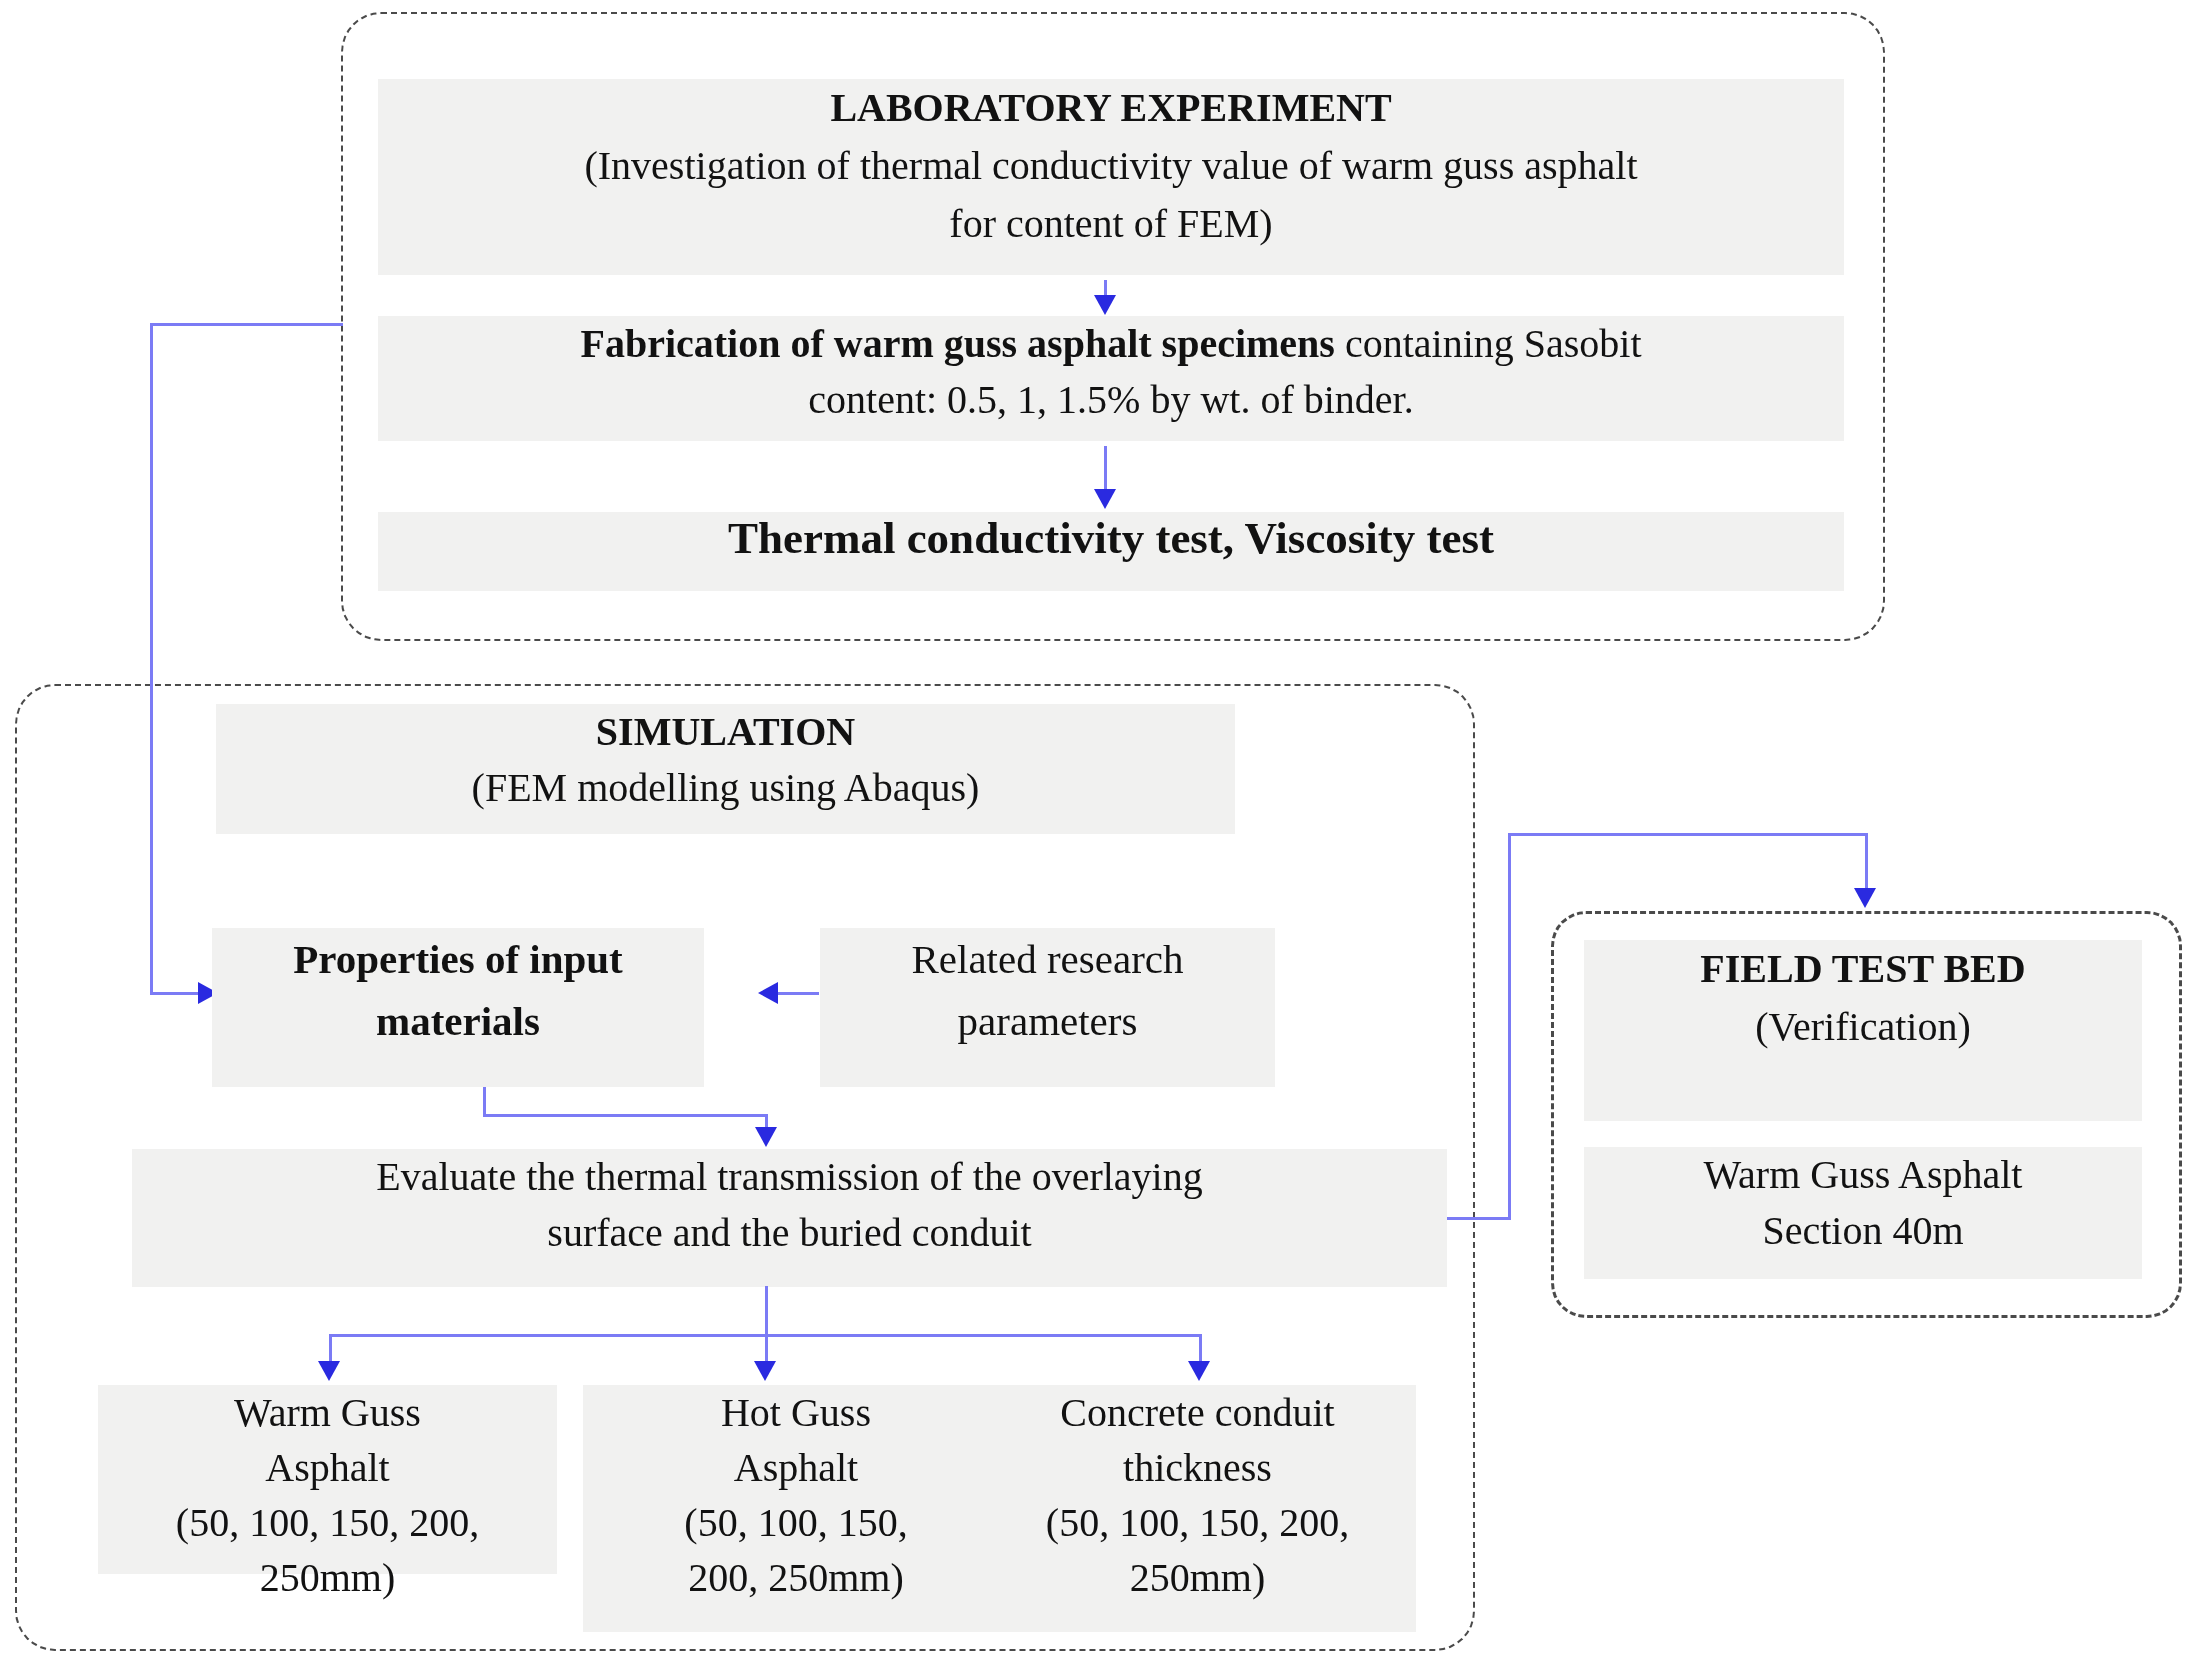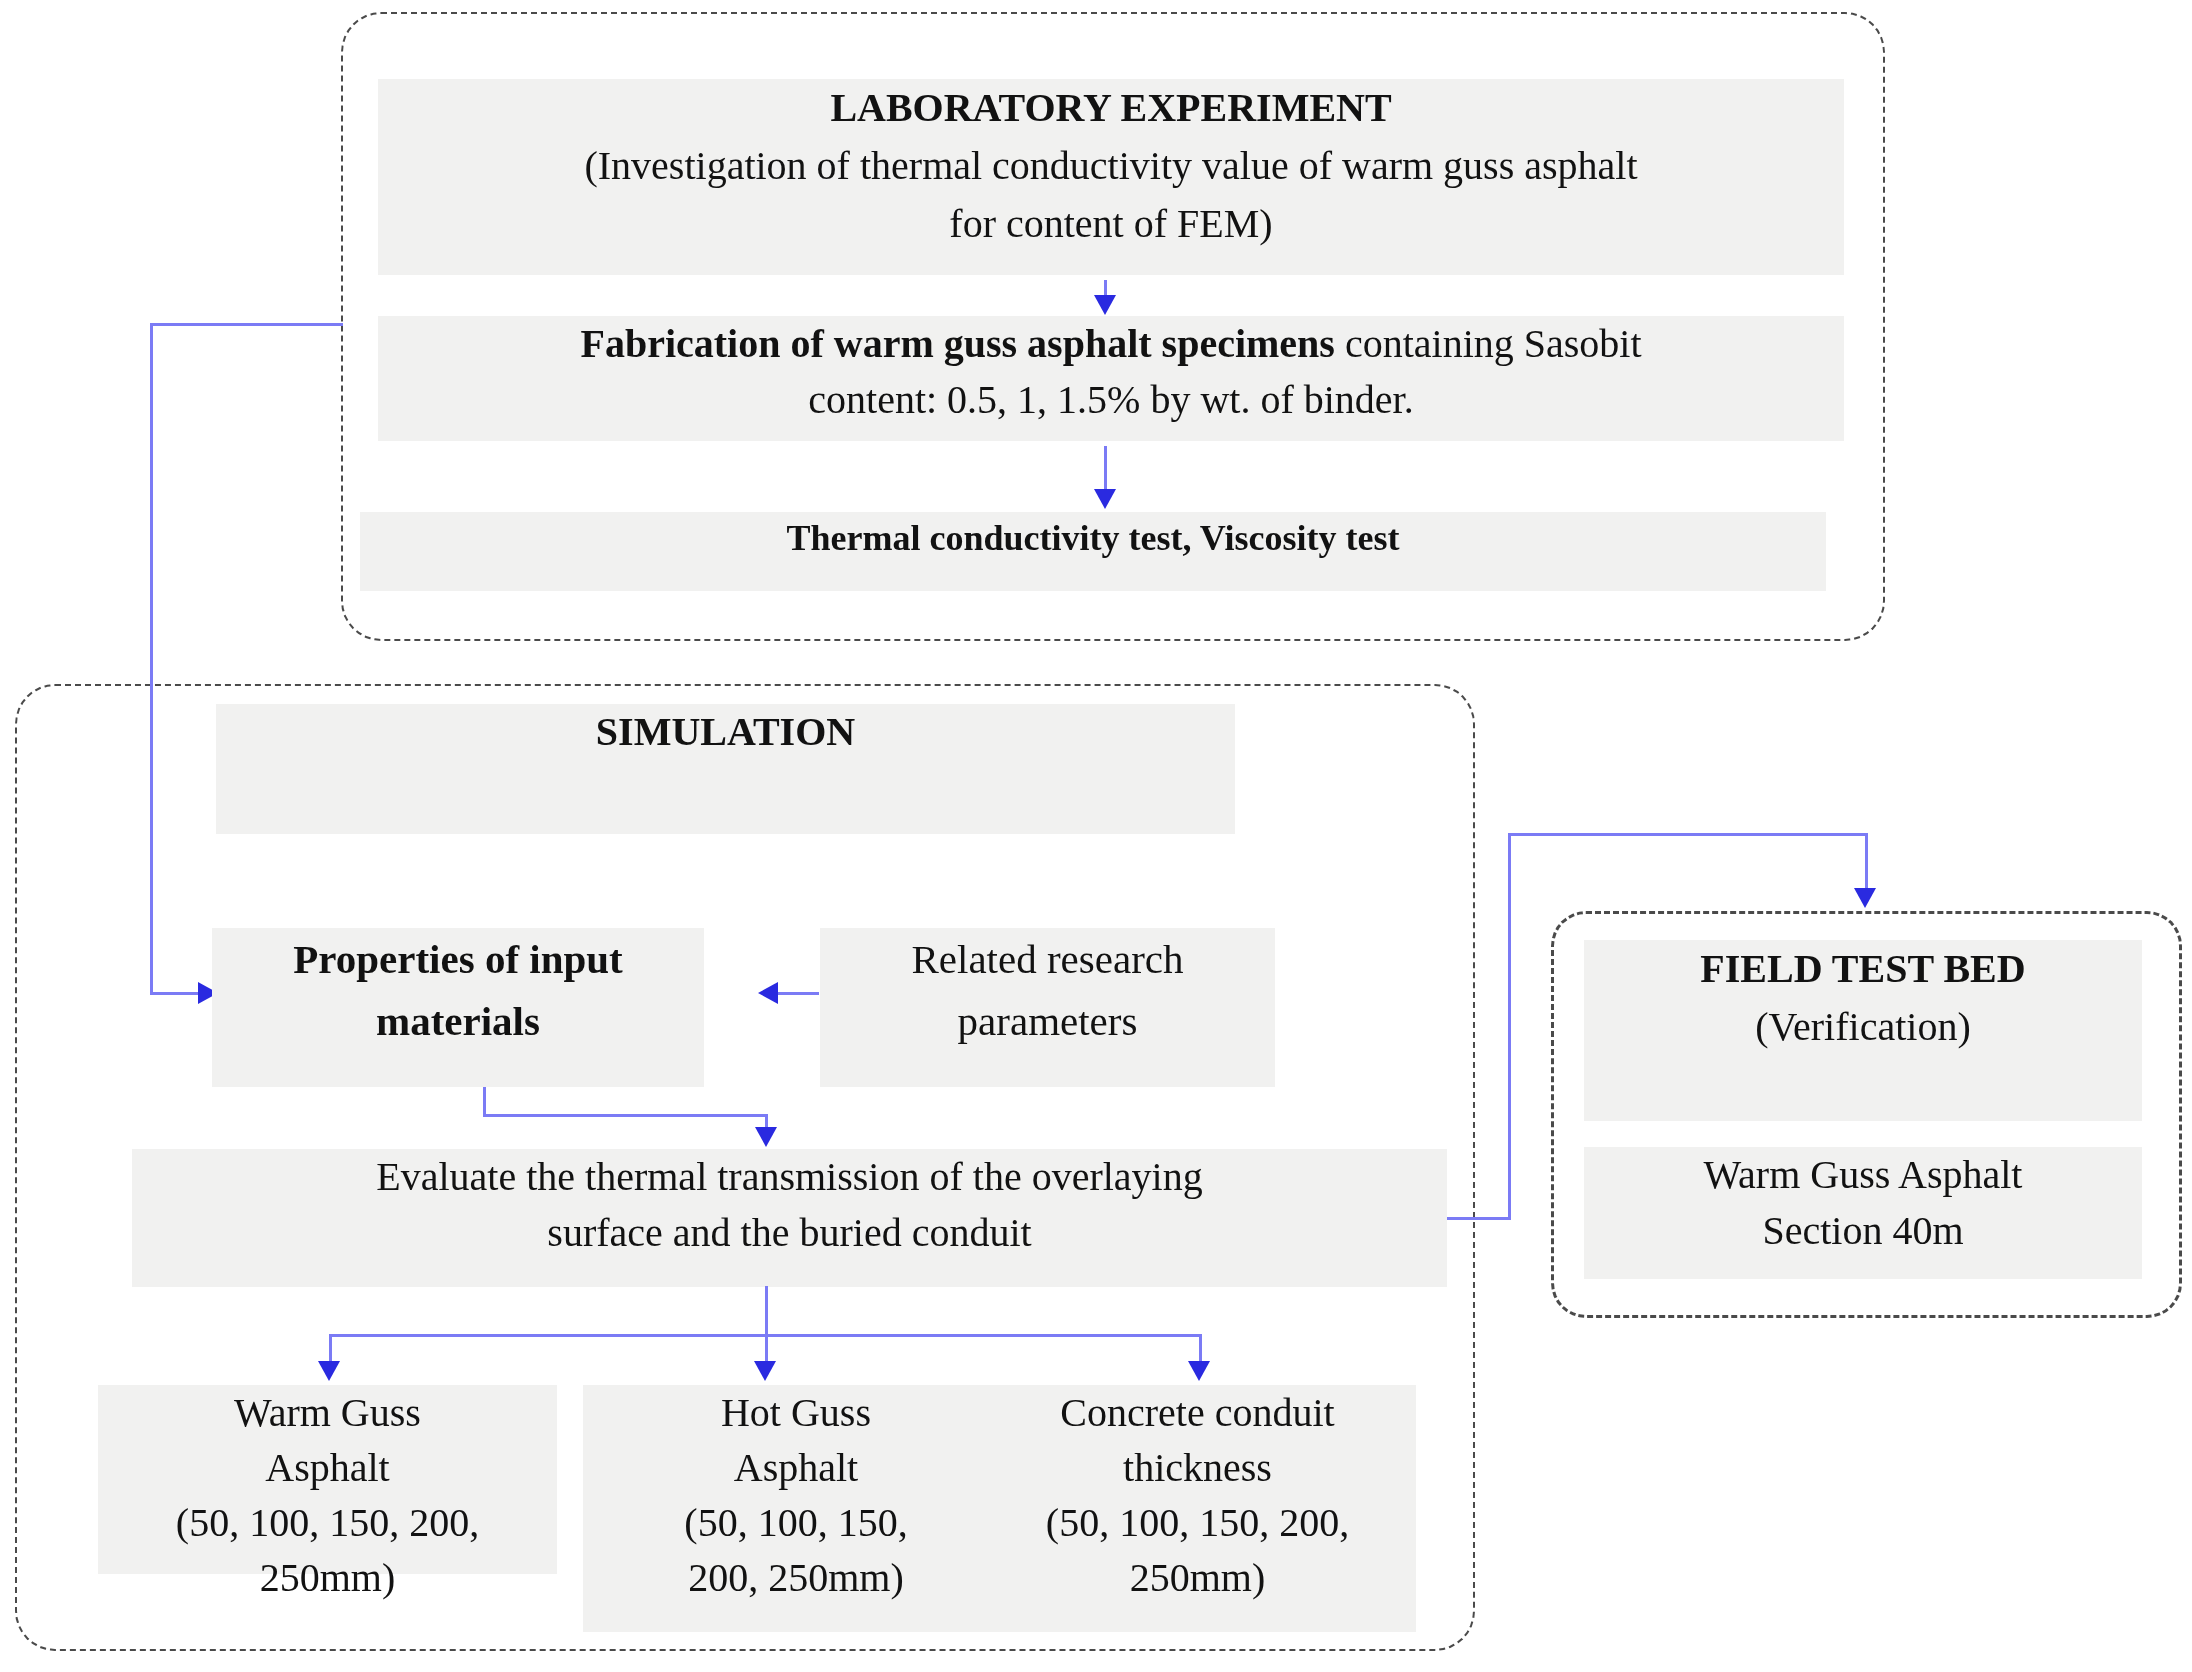--- a/index.html
+++ b/index.html
@@ -38,21 +38,21 @@
   .seg{position:absolute;background:var(--arrow-line);}
   .head{position:absolute;width:0;height:0;}
   .head-down{border-left:11.5px solid transparent;border-right:11.5px solid transparent;border-top:20px solid var(--arrow-head);}
   .head-right{border-top:11.5px solid transparent;border-bottom:11.5px solid transparent;border-left:20px solid var(--arrow-head);}
   .head-left{border-top:11.5px solid transparent;border-bottom:11.5px solid transparent;border-right:20px solid var(--arrow-head);}
 
   
   #lab-container{left:341px;top:11.5px;width:1540px;height:625px;}
   #lab-title-box{left:378px;top:79px;width:1466px;height:196px;font-size:40px;line-height:58px;}
   #lab-fab-box{left:378px;top:316px;width:1466px;height:125px;font-size:40px;line-height:56px;}
-  #lab-test-box{left:360px;top:512px;width:1466px;height:79px;font-size:36px;line-height:53px;}
+  #lab-test-box{left:378px;top:512px;width:1466px;height:79px;font-size:45px;line-height:53px;}
 
   
   #sim-container{left:15px;top:684px;width:1456px;height:963px;}
   #sim-title-box{left:216px;top:704px;width:1019px;height:130px;font-size:40px;line-height:56px;}
   #properties-box{left:212px;top:928px;width:492px;height:159px;font-size:41px;line-height:62px;}
   #related-box{left:820px;top:928px;width:455px;height:159px;font-size:41px;line-height:62px;}
   #evaluate-box{left:132px;top:1149px;width:1315px;height:138px;font-size:40px;line-height:56px;}
   #warm-box{left:98px;top:1385px;width:459px;height:189px;font-size:40px;line-height:55px;}
   #hot-box{left:583px;top:1385px;width:374px;height:247px;font-size:40px;line-height:55px;padding-left:26px;}
   #concrete-box{left:979px;top:1385px;width:437px;height:247px;font-size:40px;line-height:55px;}
@@ -87,20 +87,21 @@
   <div class="head head-down" style="left:1094px;top:489px;"></div>
 
   <div id="lab-test-box" class="box">
     <span class="line b">Thermal conductivity test, Viscosity test</span>
   </div>
 
   <div id="sim-container" class="container"></div>
 
   <div id="sim-title-box" class="box">
     <span class="line b">SIMULATION</span>
+    <span class="line">(FEM modelling using Abaqus)</span>
   </div>
 
   <div class="seg" style="left:152px;top:323px;width:191px;height:2.6px;"></div>
   <div class="seg" style="left:150px;top:323px;width:2.6px;height:671px;"></div>
   <div class="seg" style="left:150px;top:992px;width:49px;height:2.6px;"></div>
   <div class="head head-right" style="left:198px;top:982px;"></div>
 
   <div id="properties-box" class="box">
     <span class="line b">Properties of input</span>
     <span class="line b">materials</span>

